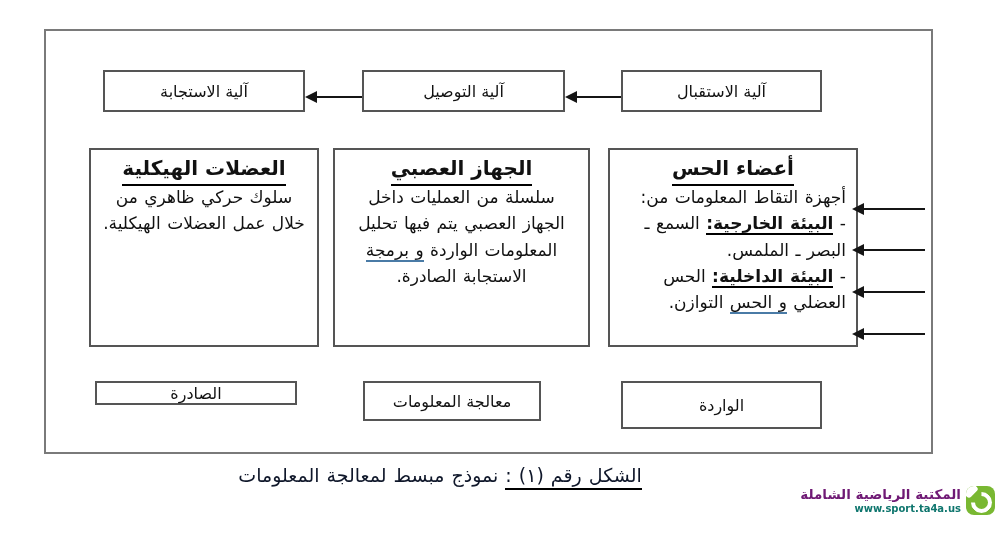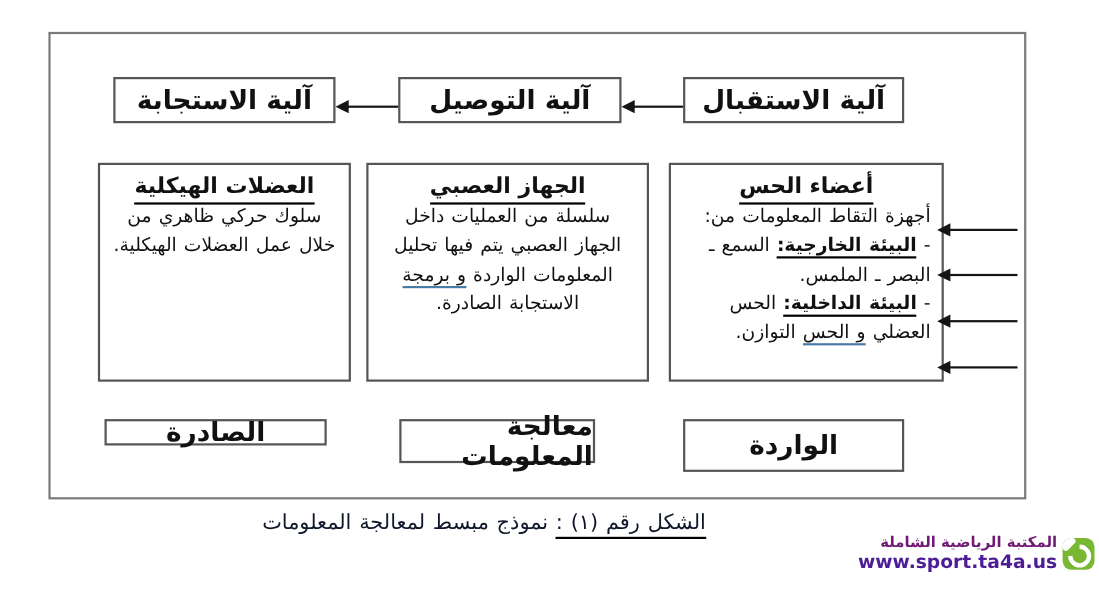--- a/index.html
+++ b/index.html
@@ -11,21 +11,21 @@
   }
   
   .outer-frame {
     position:absolute; left:44px; top:29px; width:889px; height:425px;
     border:2px solid #7a7a7a; background:#ffffff;
   }
   
   .small-box {
     position:absolute; height:42px; border:2px solid #555555; background:#fff;
     display:flex; align-items:center; justify-content:center;
-    font-weight:bold; font-size:24px; color:#111;
+    font-weight:normal; font-size:16px; color:#111;
   }
   
   .big-box {
     position:absolute; top:148px; height:199px; border:2px solid #555555;
     background:#fff; padding:6px 10px; text-align:center; color:#111;
   }
   .box-title { font-size:20px; font-weight:bold; text-align:center; margin-bottom:4px; }
   .box-title span { border-bottom:2px solid #000; padding-bottom:4px; }
   .box-body { font-size:17px; line-height:1.55; word-spacing:1px; }
   .box-body.justified { text-align:right; }
@@ -45,21 +45,21 @@
     word-spacing:1px;
   }
   .caption .u { border-bottom:2px solid #000; padding-bottom:2px; }
   
   .watermark {
     position:absolute; right:4px; top:486px; display:flex; align-items:center;
     direction:ltr;
   }
   .wm-text { text-align:right; margin-right:5px; direction:rtl; }
   .wm-name { color:#701a75; font-weight:bold; font-size:13.5px; line-height:1.15; }
-  .wm-url  { color:#4c1d95; font-weight:bold; font-size:17px; line-height:1.1; direction:ltr; }
+  .wm-url  { color:#0f766e; font-weight:bold; font-size:10px; line-height:1.1; direction:ltr; }
   .wm-glyph {
     position:relative; width:29px; height:29px; background:#79b832;
     border-radius:8px; overflow:hidden; flex:0 0 auto;
   }
   .wm-glyph::before {
     content:""; position:absolute; left:-4px; top:-4px; width:14px; height:14px;
     background:#ffffff; border-radius:3px; transform:rotate(45deg);
   }
   .wm-glyph::after {
     content:""; position:absolute; left:5px; top:6px; width:13px; height:13px;

